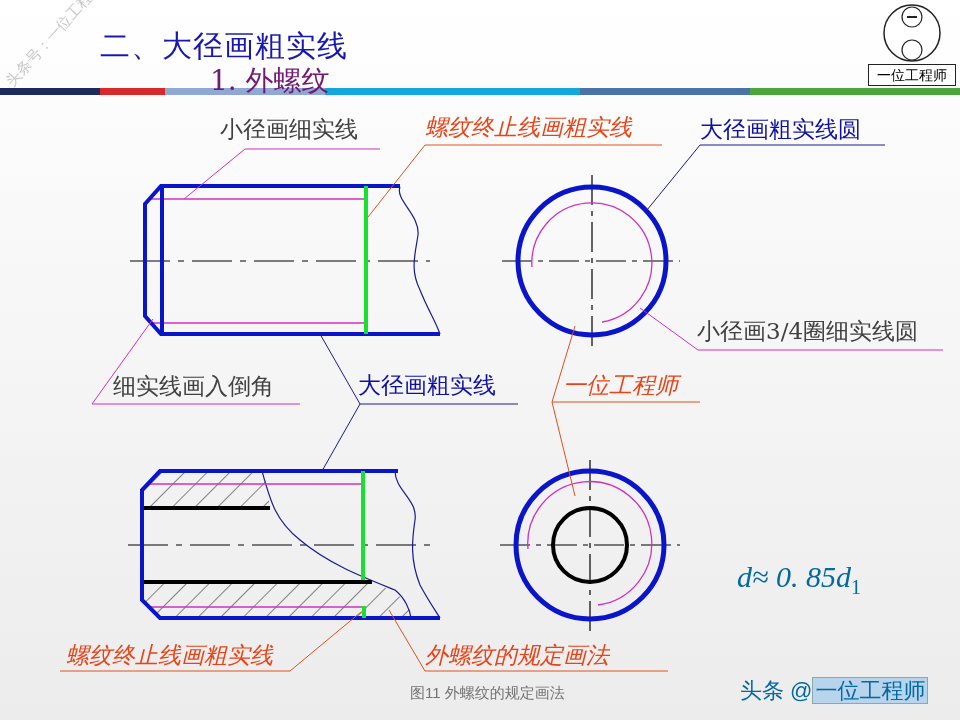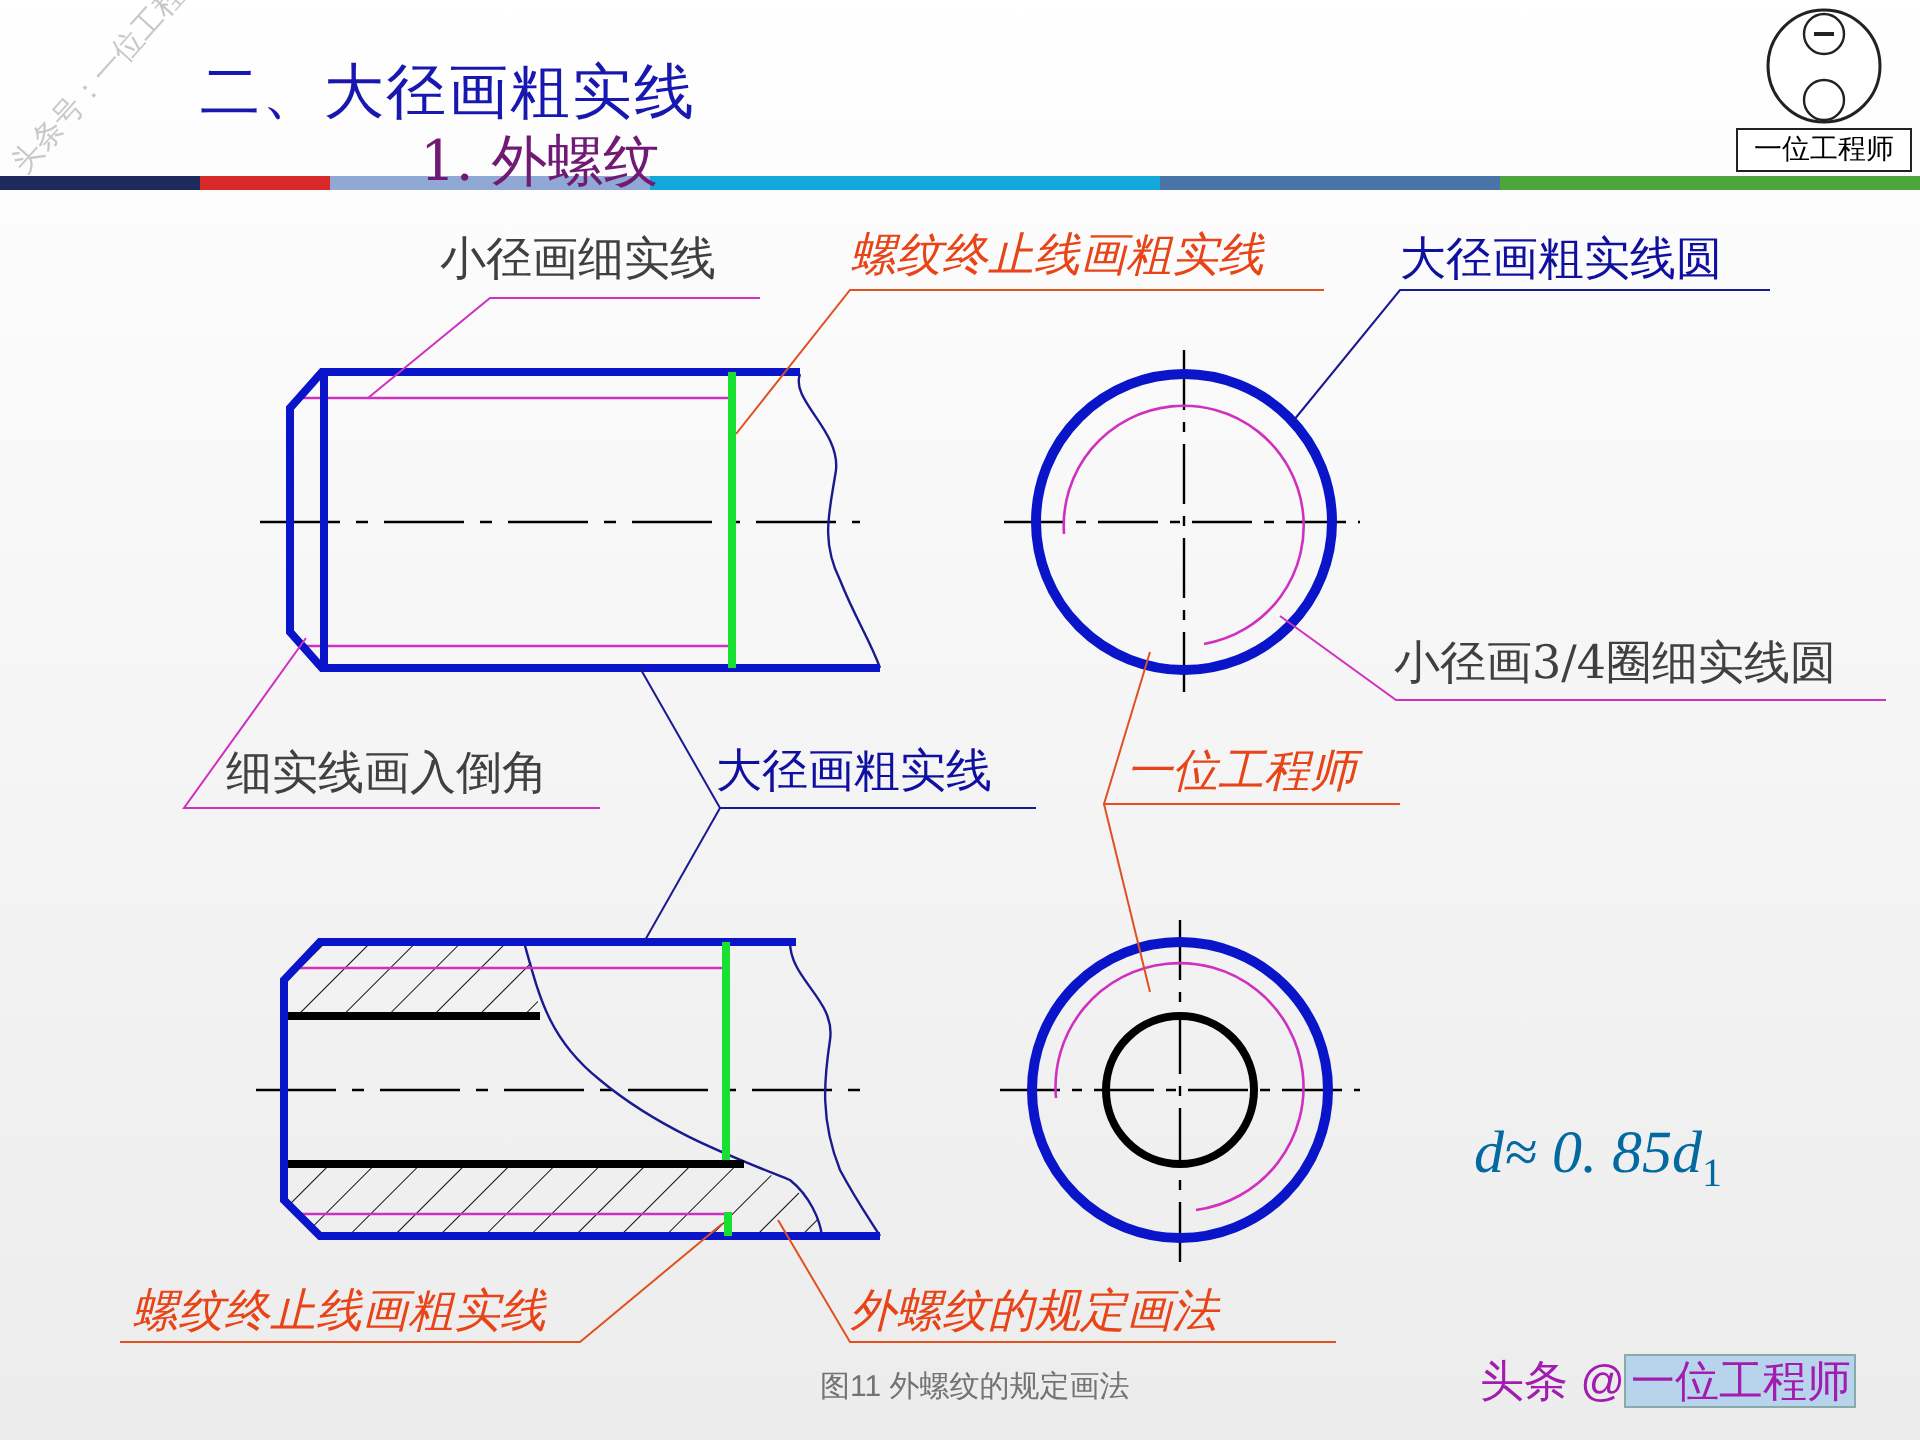--- a/index.html
+++ b/index.html
@@ -10,21 +10,21 @@
   .title{left:100px;top:26px;font-size:30px;color:#1818b0;letter-spacing:1px;}
   .subtitle{left:210px;top:62px;font-size:28px;color:#701a75;}
   .bar{position:absolute;top:88px;height:7px;}
   .lbl{font-size:23px;}
   .pink{color:#404040;}
   .orange{color:#e84418;font-style:italic;}
   .blue{color:#1010a0;text-align:center;}
   .formula{left:737px;top:518px;font-size:30px;color:#0369a1;font-style:italic;font-family:"Liberation Serif",serif;margin-top:42px;}
   .formula sub{font-size:20px;font-style:normal;}
   .caption{left:410px;top:684px;font-size:15px;color:#737373;font-family:"Liberation Sans",sans-serif;}
-  .wm-bottom{left:740px;top:676px;font-size:22px;color:#a21caf;font-family:"Liberation Sans",sans-serif;}
+  .wm-bottom{left:740px;top:676px;font-size:22px;color:#0369a1;font-family:"Liberation Sans",sans-serif;}
   .wm-bottom span.hl{background:#b8d4ec;border:1px solid #8aa;padding:0 2px;}
   .logo-box{left:868px;top:64px;width:86px;height:20px;border:1.5px solid #222;background:#fff;
     font-size:14px;text-align:center;line-height:20px;color:#000;}
   .wm-diag{left:2px;top:78px;font-size:15px;color:#c8c8c8;transform:rotate(-48deg);transform-origin:left top;}
   svg{position:absolute;left:0;top:0;}
 </style>
 </head>
 <body>
 
 <div class="abs wm-diag">头条号：一位工程师</div>

